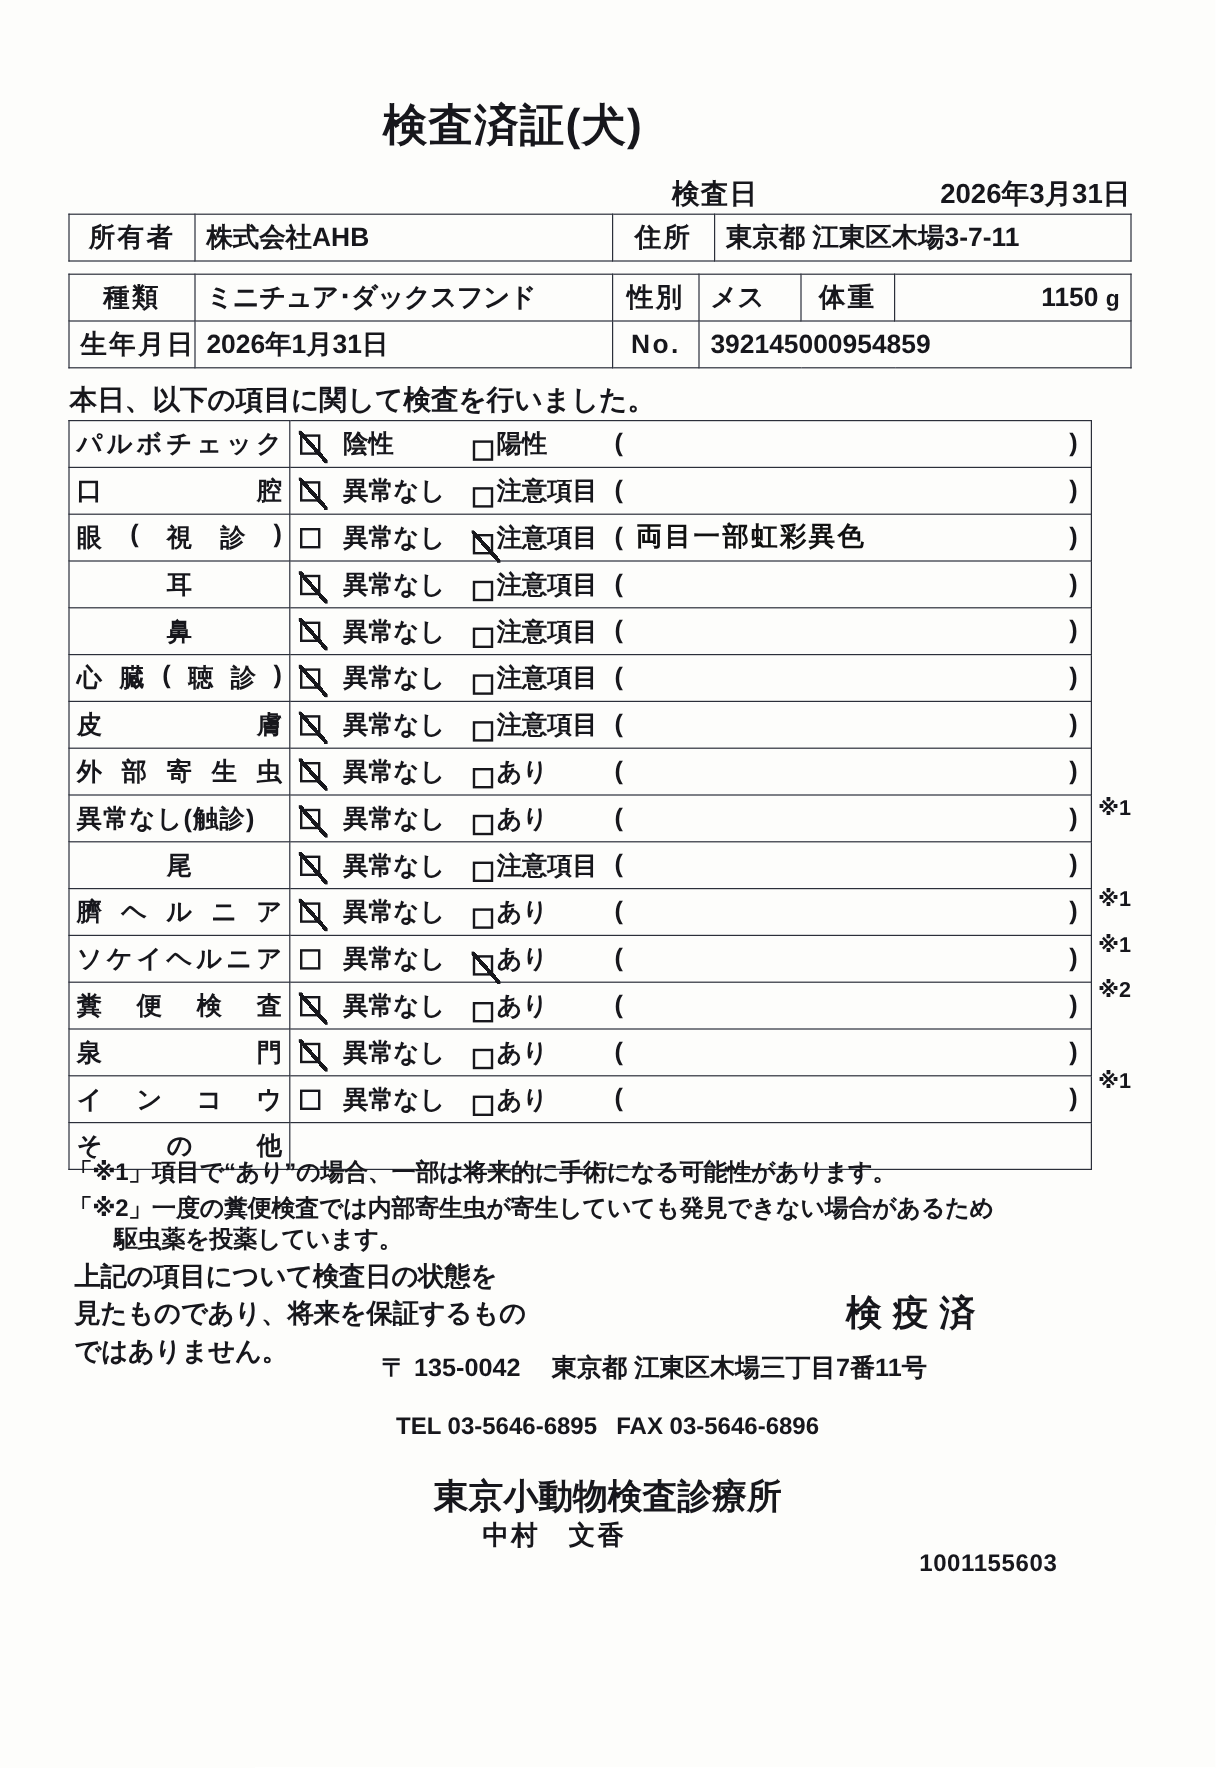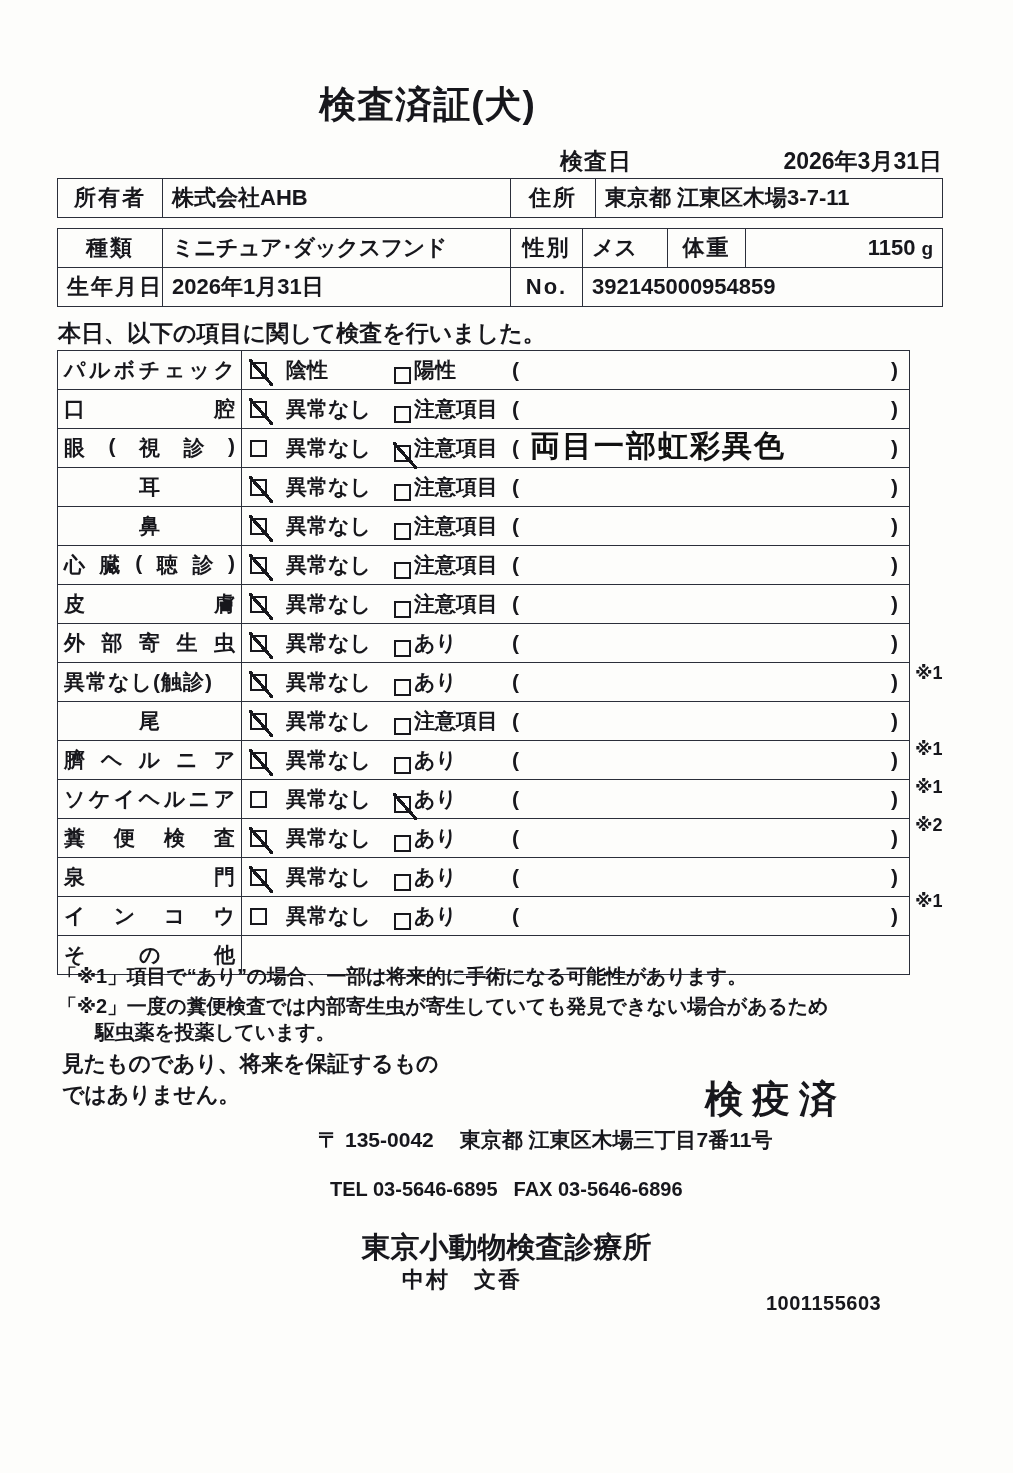--- a/index.html
+++ b/index.html
@@ -157,21 +157,21 @@
   }
   .opt-text { letter-spacing: 0px; }
 
   
   .handwrite {
     position: absolute;
     left: 288px;
     top: 50%;
     transform: translateY(-54%);
     font-family: "DejaVu Sans", sans-serif;
-    font-size: 30px;
+    font-size: 22px;
     font-weight: 700;
     letter-spacing: 2px;
     color: #111;
     white-space: nowrap;
   }
 
   
   .marks { position: absolute; left: 915px; top: 350px; width: 80px; }
   .mark-row {
     height: 38px;
@@ -200,21 +200,21 @@
     font-size: 22px;
     font-weight: 600;
     line-height: 31px;
     letter-spacing: -0.2px;
   }
 
   .stamp {
     position: absolute;
     top: 1074px;
     left: 705px;
-    font-size: 38px;
+    font-size: 30px;
     font-weight: 600;
     letter-spacing: 9px;
   }
 
   .clinic-addr {
     position: absolute;
     top: 1126px;
     left: 318px;
     font-size: 21px;
     font-weight: 600;
@@ -671,20 +671,21 @@
       <div class="mark-row"></div>
       <div class="mark-row">※1</div>
       <div class="mark-row"></div>
     </div>
 
   <div class="note note-1">「※1」項目で“あり”の場合、一部は将来的に手術になる可能性があります。</div>
   <div class="note note-2">「※2」一度の糞便検査では内部寄生虫が寄生していても発見できない場合があるため</div>
   <div class="note note-2b">駆虫薬を投薬しています。</div>
 
   <div class="disclaimer">
+    <div>上記の項目について検査日の状態を</div>
     <div>見たものであり、将来を保証するもの</div>
     <div>ではありません。</div>
   </div>
 
   <div class="stamp">検疫済</div>
 
   <div class="clinic-addr">
     <span class="postal-mark">〒</span><span class="postal-code">135-0042</span><span>東京都 江東区木場三丁目7番11号</span>
   </div>
 

